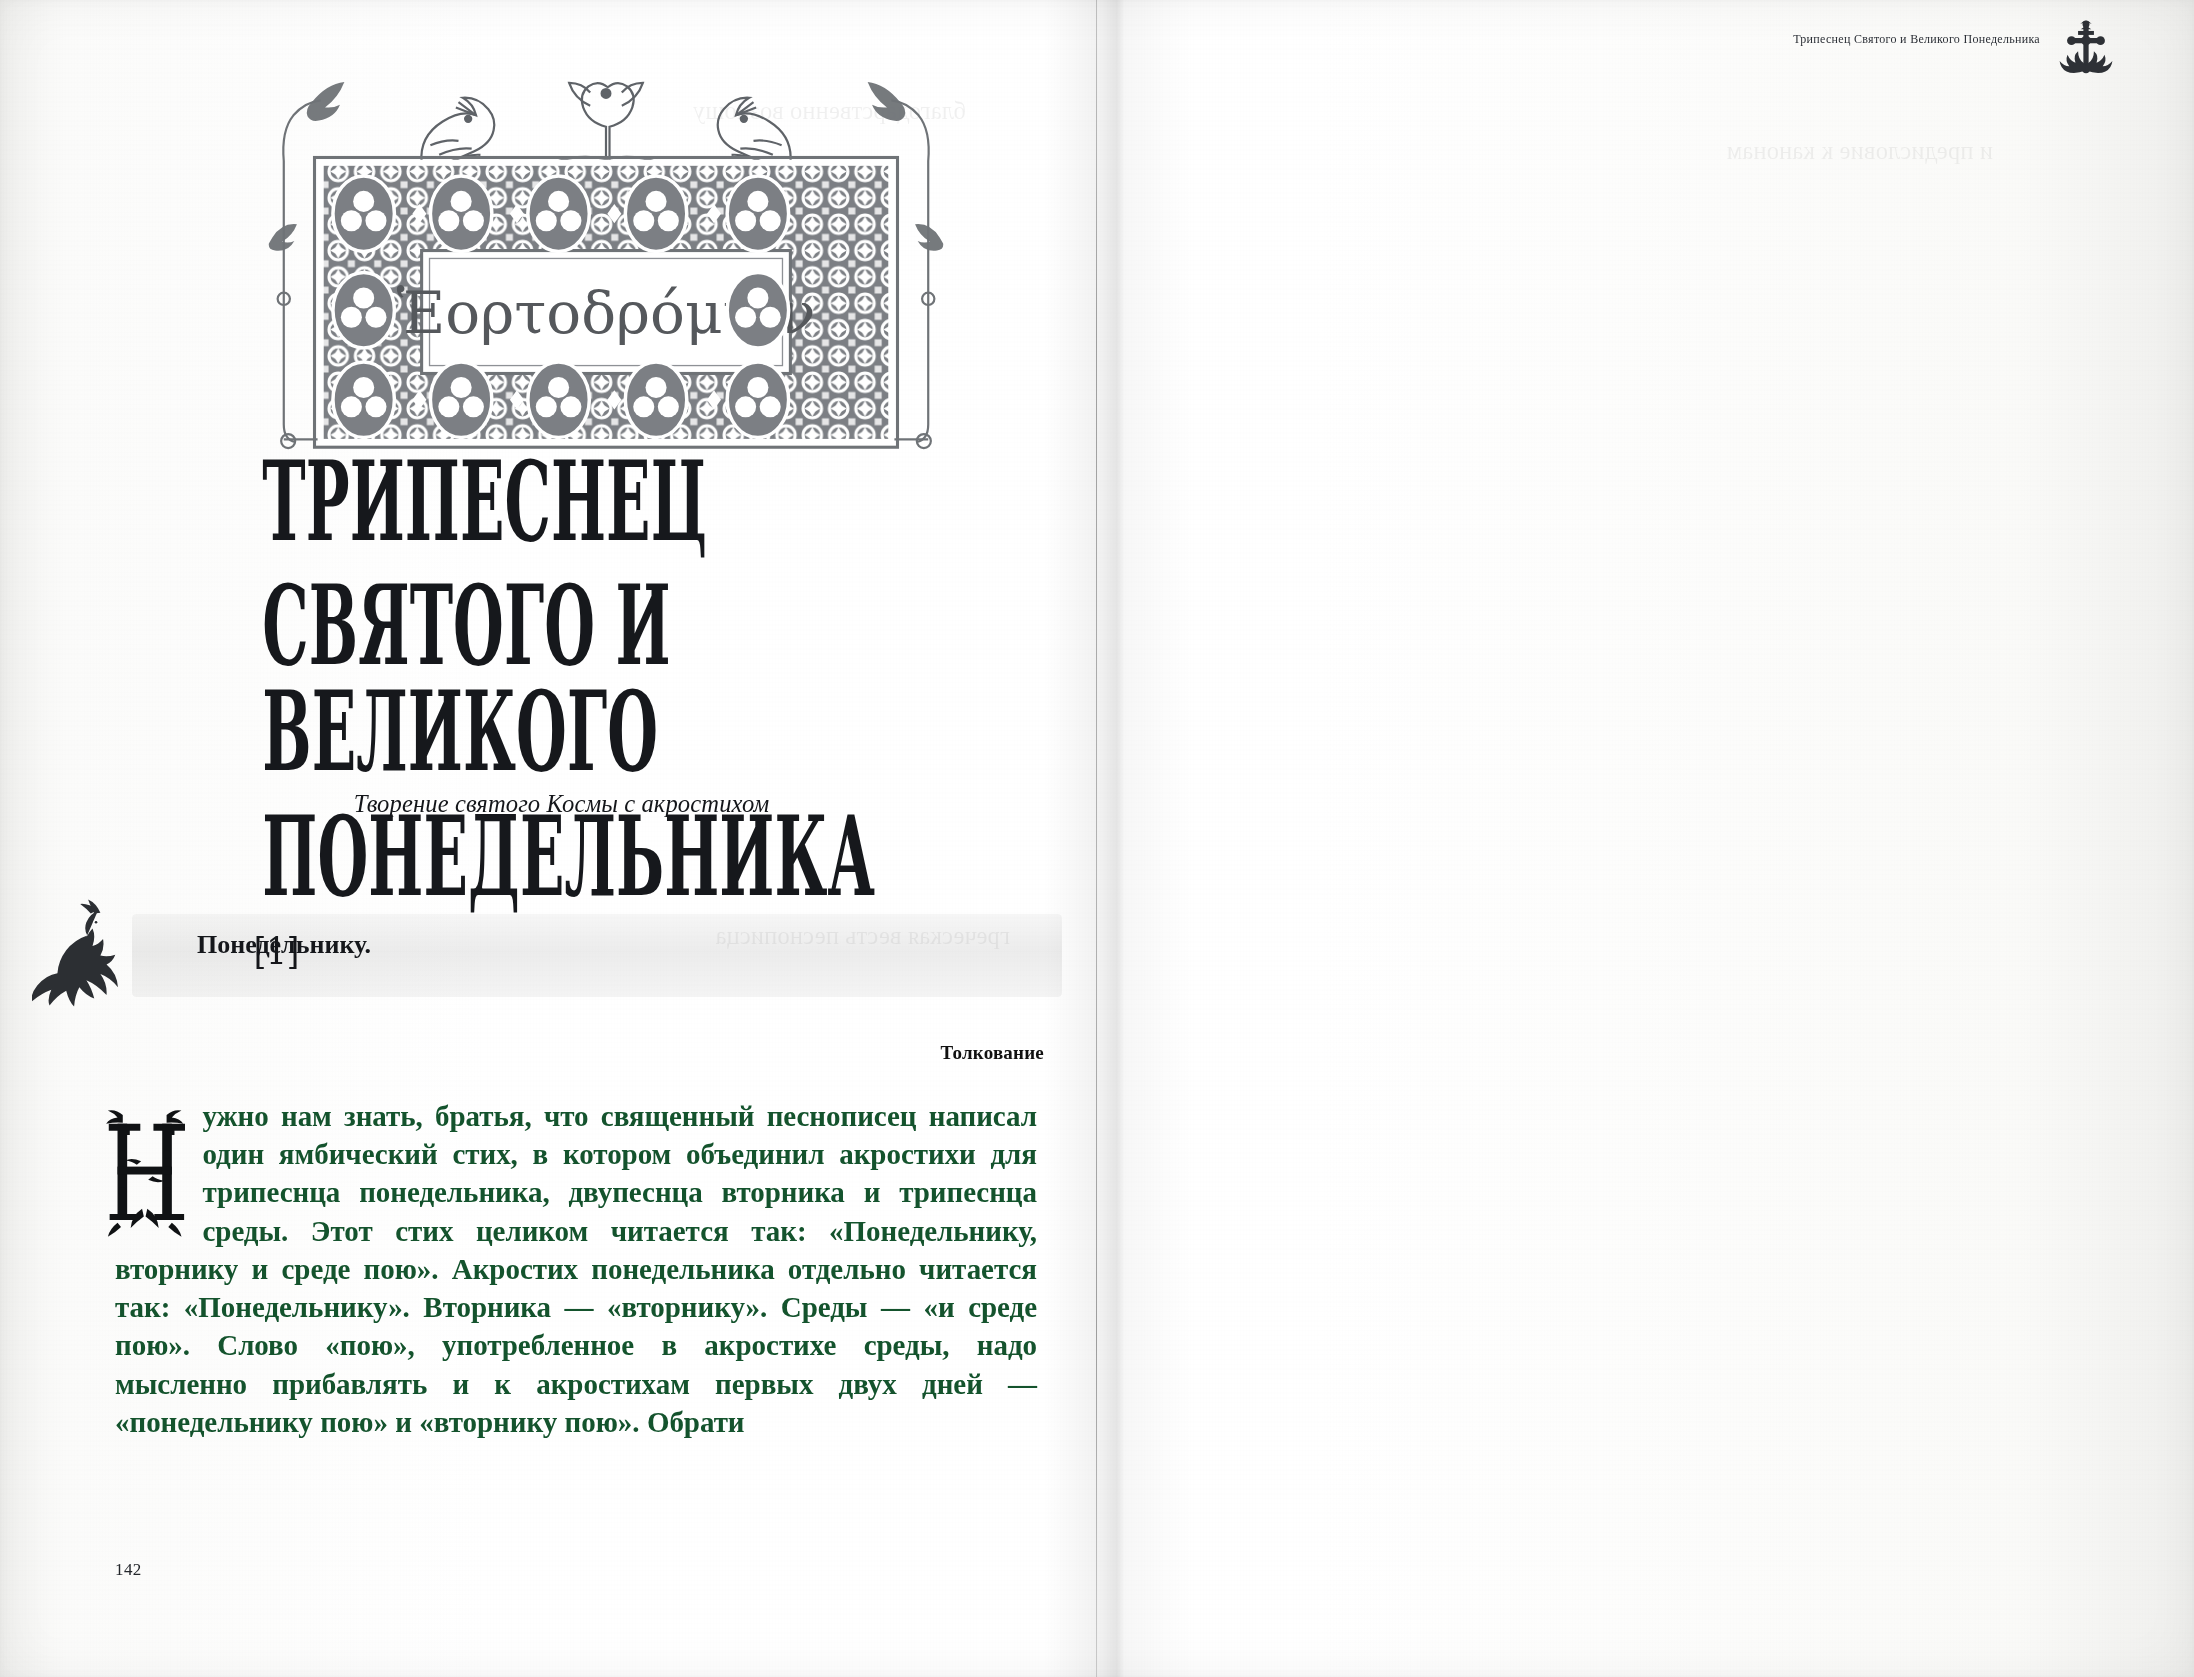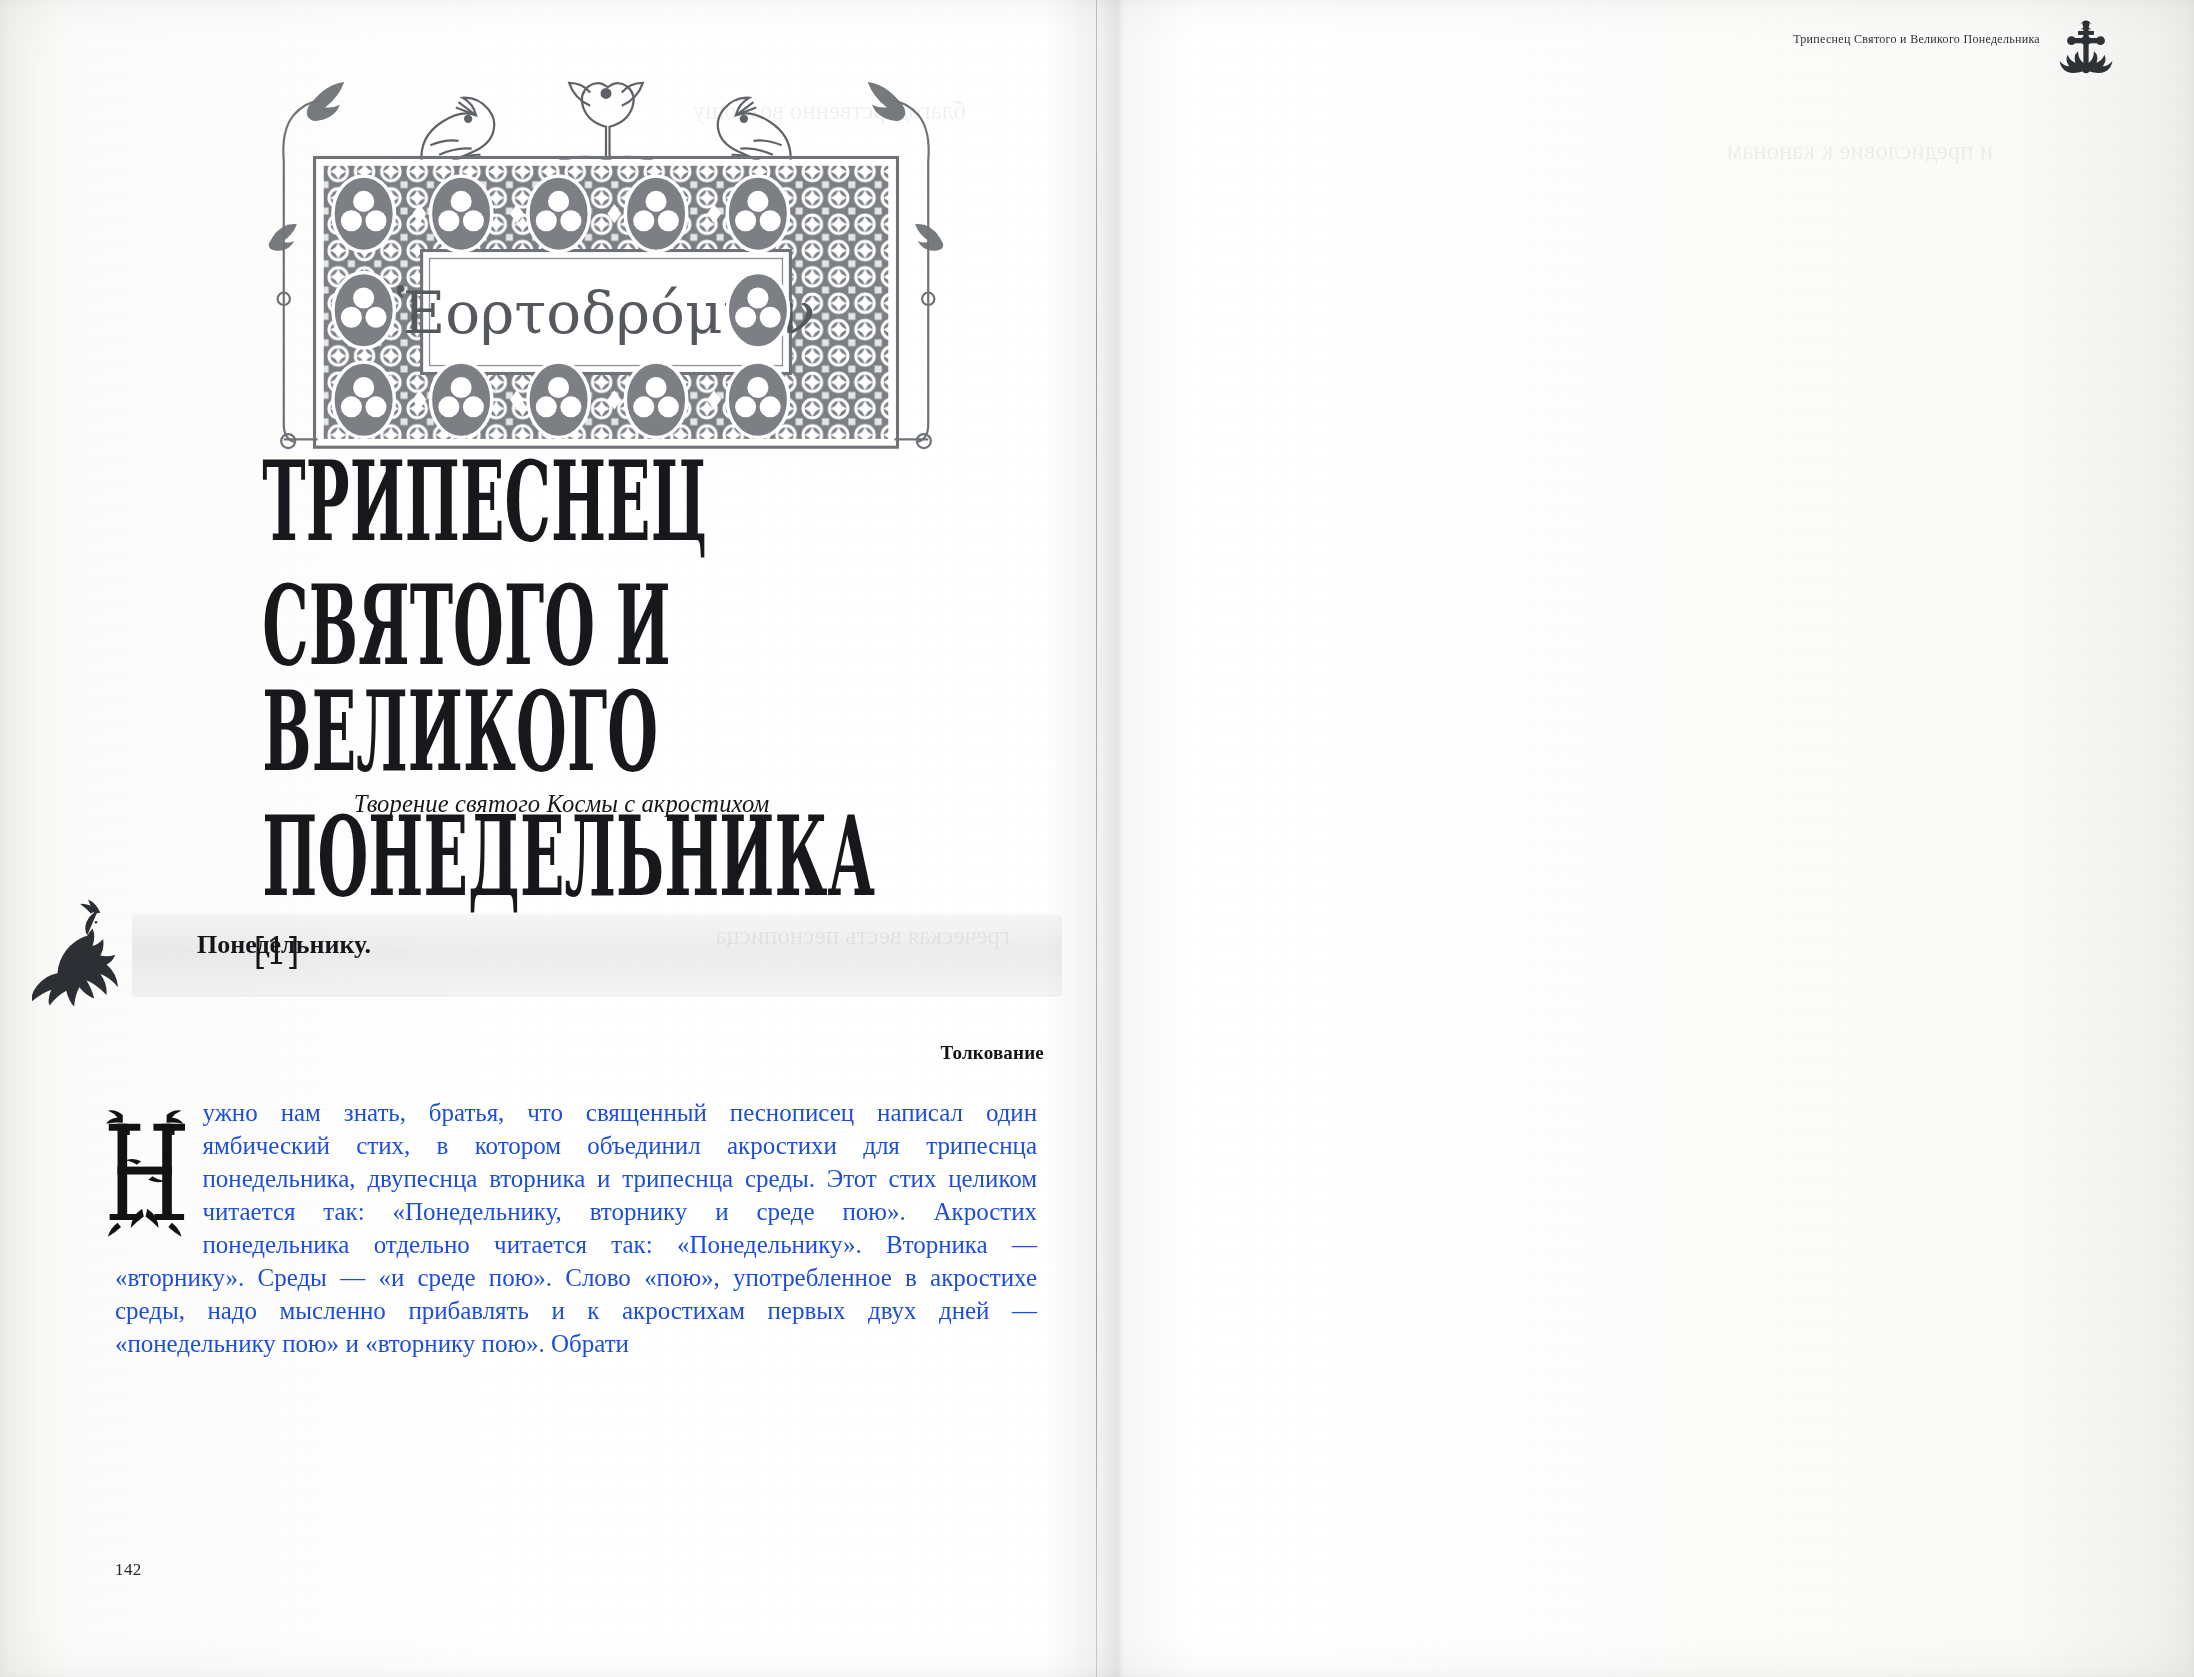--- a/index.html
+++ b/index.html
@@ -75,23 +75,23 @@
   .shadebox{position:absolute;left:132px;top:914px;width:930px;height:83px;
     background:linear-gradient(180deg,rgba(0,0,0,.035),rgba(0,0,0,.075) 45%,rgba(0,0,0,.045));
     border-radius:4.4px;}
   .shadebox-text{position:absolute;left:197px;top:930px;
     font-weight:700;font-size:26px;color:#15171b;}
 
   .h-tolkovanie{position:absolute;left:79px;top:1042px;width:965px;text-align:right;
     font-size:19px;font-weight:700;color:#111;letter-spacing:0.2px;}
 
   
-  .col{position:absolute;font-size:25px;line-height:1.318;
-       text-align:justify;color:#1d4ed8;letter-spacing:-0.04px;
-       word-spacing:0.2px;hyphens:manual;}
+  .col{position:absolute;font-size:29px;line-height:1.318;
+       text-align:justify;color:#14532d;letter-spacing:-0.04px;
+       word-spacing:0.2px;hyphens:manual;font-weight:bold;}
   .col-left{left:115px;top:1097px;width:922px;}
 
   .dropcap{float:left;width:92px;height:132px;margin:8px 10.5px 0 -15px;}
   .col-left p{margin:0;text-indent:0;}
 
   
   .folio{position:absolute;font-size:17px;color:#23262b;letter-spacing:0.4px;}
   .folio-left{left:115px;top:1560px;}
 
   

